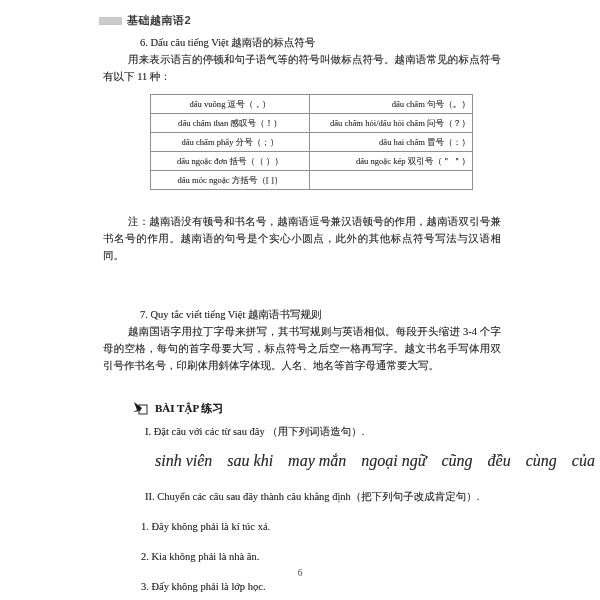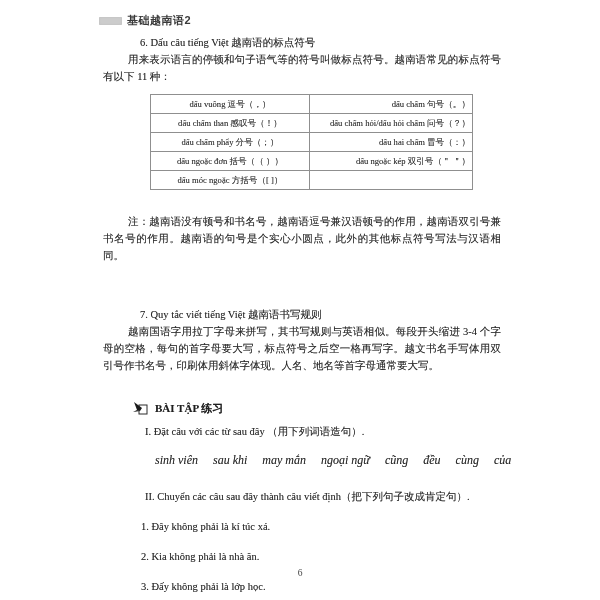--- a/index.html
+++ b/index.html
@@ -50,21 +50,21 @@
   .sec7-body{margin-top:0;}
 
   
   .exercise-heading{
     margin:26px 0 0 30px;display:flex;align-items:center;gap:7px;
     font-weight:bold;font-size:11px;color:#1e1e1e;
   }
   .exercise-heading .glyph{display:inline-flex;align-items:center;}
   .ex-line{margin:6px 0 12px 42px;}
   .word-list{
-    margin:1px 0 0 52px;font-style:italic;font-size:12px;
+    margin:1px 0 0 52px;font-style:italic;font-size:16px;
     display:flex;gap:15px;flex-wrap:nowrap;white-space:nowrap;
   }
   .ex2-title{margin:19px 0 0 42px;}
   .ex2-item{margin:0 0 0 38px;padding-top:13px;}
   .ex2-item:first-of-type{padding-top:4px;}
 
   .page-number{
     position:absolute;left:0;top:568px;width:600px;text-align:center;
     font-size:9.5px;color:#444;
   }
@@ -130,21 +130,21 @@
       <span>sinh viên</span>
       <span>sau khi</span>
       <span>may mắn</span>
       <span>ngoại ngữ</span>
       <span>cũng</span>
       <span>đều</span>
       <span>cùng</span>
       <span>của</span>
     </div>
 
-    <p class="ex-line ex2-title">II. Chuyển các câu sau đây thành câu viết định（把下列句子改成肯定句）.</p>
+    <p class="ex-line ex2-title">II. Chuyển các câu sau đây thành câu khẳng định（把下列句子改成肯定句）.</p>
     <p class="ex2-item">1. Đây không phải là kí túc xá.</p>
     <p class="ex2-item">2. Kia không phải là nhà ăn.</p>
     <p class="ex2-item">3. Đấy không phải là lớp học.</p>
     <p class="ex2-item">4. Anh tôi không phải là công an.</p>
 
   </div>
 
   <div class="page-number">6</div>
 
 </div>

